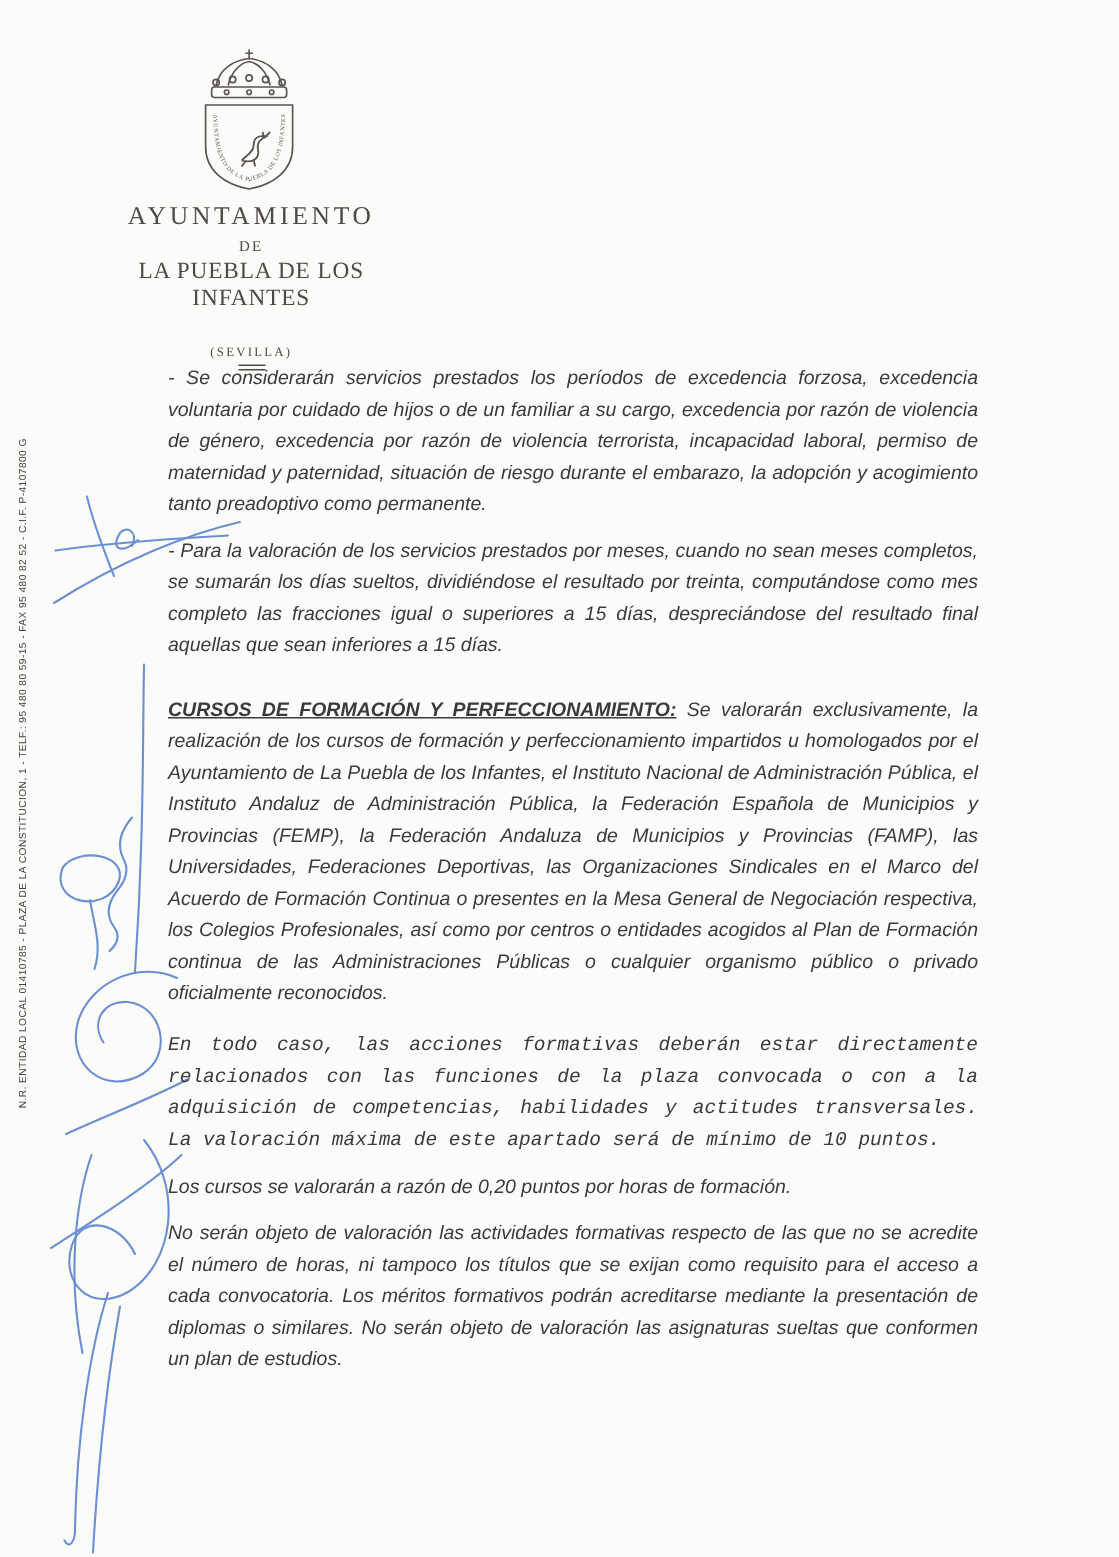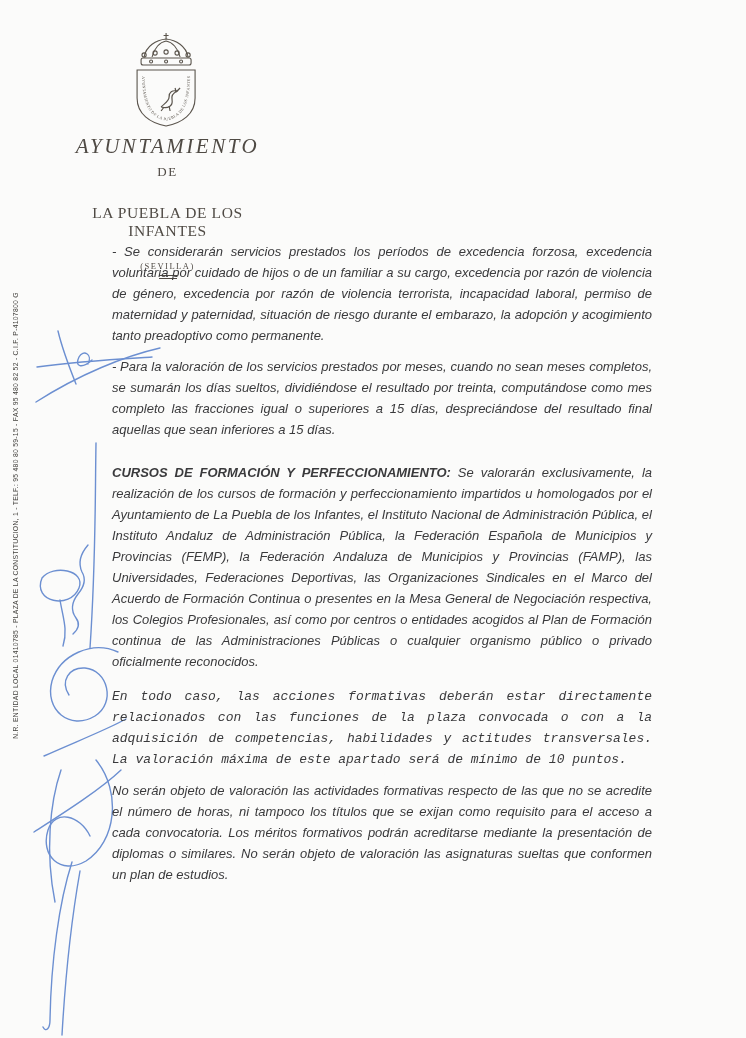--- a/index.html
+++ b/index.html
@@ -17,23 +17,23 @@
 
   
   .header{
     position:absolute;left:60px;top:30px;width:215px;
     text-align:center;
     color:#4f4a44;
     font-family:"Liberation Serif", serif;
   }
   .logo-wrap{height:100px;position:relative;}
   .logo-wrap svg{position:absolute;left:50%;transform:translateX(-53%);top:2px;}
-  .org-name{font-size:21px;letter-spacing:2.5px;margin-top:4px;font-style:italic;}
-  .org-de{font-size:13px;letter-spacing:1.5px;margin-top:5px;}
-  .org-town{font-size:15.5px;letter-spacing:0.6px;margin-top:24px;}
+  .org-name{font-size:17px;letter-spacing:2.5px;margin-top:4px;}
+  .org-de{font-size:10px;letter-spacing:1.5px;margin-top:5px;}
+  .org-town{font-size:15.5px;letter-spacing:0.6px;margin-top:2px;}
   .org-prov{font-size:8.5px;letter-spacing:1.5px;margin-top:21px;}
   .hdr-dash{
     width:18px;height:2px;margin:4px auto 0;
     border-top:1px solid #4f4a44;border-bottom:1px solid #4f4a44;
   }
 
   
   .margin-registry{
     position:absolute;
     left:12px;top:748px;
@@ -60,20 +60,21 @@
     font-size:13px;
     line-height:21px;
     color:#3a3a3c;
     text-align:justify;
   }
   .doc-body p{margin:0 0 10px 0;}
   .section-para{margin-top:22px !important;}
   .after-section{margin-top:14px !important;font-family:Liberation Mono, monospace;}
   .section-heading{
     font-weight:bold;
+    text-decoration:underline;
   }
 </style>
 </head>
 <body>
 
 <div class="page">
 
   <svg class="ink" width="746" height="1038" viewBox="0 0 746 1038">
     <g fill="none" stroke="#5d84cd" stroke-width="1.4" stroke-linecap="round" opacity="0.9">
 
@@ -146,17 +147,18 @@
 
   <div class="margin-registry">N.R. ENTIDAD LOCAL 01410785 - PLAZA DE LA CONSTITUCION, 1 - TELF.: 95 480 80 59-15 - FAX 95 480 82 52 - C.I.F. P-4107800 G</div>
 
   <div class="doc-body">
     <p>- Se considerarán servicios prestados los períodos de excedencia forzosa, excedencia voluntaria por cuidado de hijos o de un familiar a su cargo, excedencia por razón de violencia de género, excedencia por razón de violencia terrorista, incapacidad laboral, permiso de maternidad y paternidad, situación de riesgo durante el embarazo, la adopción y acogimiento tanto preadoptivo como permanente.</p>
     <p>- Para la valoración de los servicios prestados por meses, cuando no sean meses completos, se sumarán los días sueltos, dividiéndose el resultado por treinta, computándose como mes completo las fracciones igual o superiores a 15 días, despreciándose del resultado final aquellas que sean inferiores a 15 días.</p>
 
     <p class="section-para"><span class="section-heading">CURSOS DE FORMACIÓN Y PERFECCIONAMIENTO:</span> <span>Se valorarán exclusivamente, la realización de los cursos de formación y perfeccionamiento impartidos u homologados por el Ayuntamiento de La Puebla de los Infantes, el Instituto Nacional de Administración Pública, el Instituto Andaluz de Administración Pública, la Federación Española de Municipios y Provincias (FEMP), la Federación Andaluza de Municipios y Provincias (FAMP), las Universidades, Federaciones Deportivas, las Organizaciones Sindicales en el Marco del Acuerdo de Formación Continua o presentes en la Mesa General de Negociación respectiva, los Colegios Profesionales, así como por centros o entidades acogidos al Plan de Formación continua de las Administraciones Públicas o cualquier organismo público o privado oficialmente reconocidos.</span></p>
 
     <p class="after-section">En todo caso, las acciones formativas deberán estar directamente relacionados con las funciones de la plaza convocada o con a la adquisición de competencias, habilidades y actitudes transversales. La valoración máxima de este apartado será de mínimo de 10 puntos.</p>
+    <p>Los cursos se valorarán a razón de 0,20 puntos por horas de formación.</p>
     <p>No serán objeto de valoración las actividades formativas respecto de las que no se acredite el número de horas, ni tampoco los títulos que se exijan como requisito para el acceso a cada convocatoria. Los méritos formativos podrán acreditarse mediante la presentación de diplomas o similares. No serán objeto de valoración las asignaturas sueltas que conformen un plan de estudios.</p>
 
   </div>
 
 </div>
 
 </body></html>

